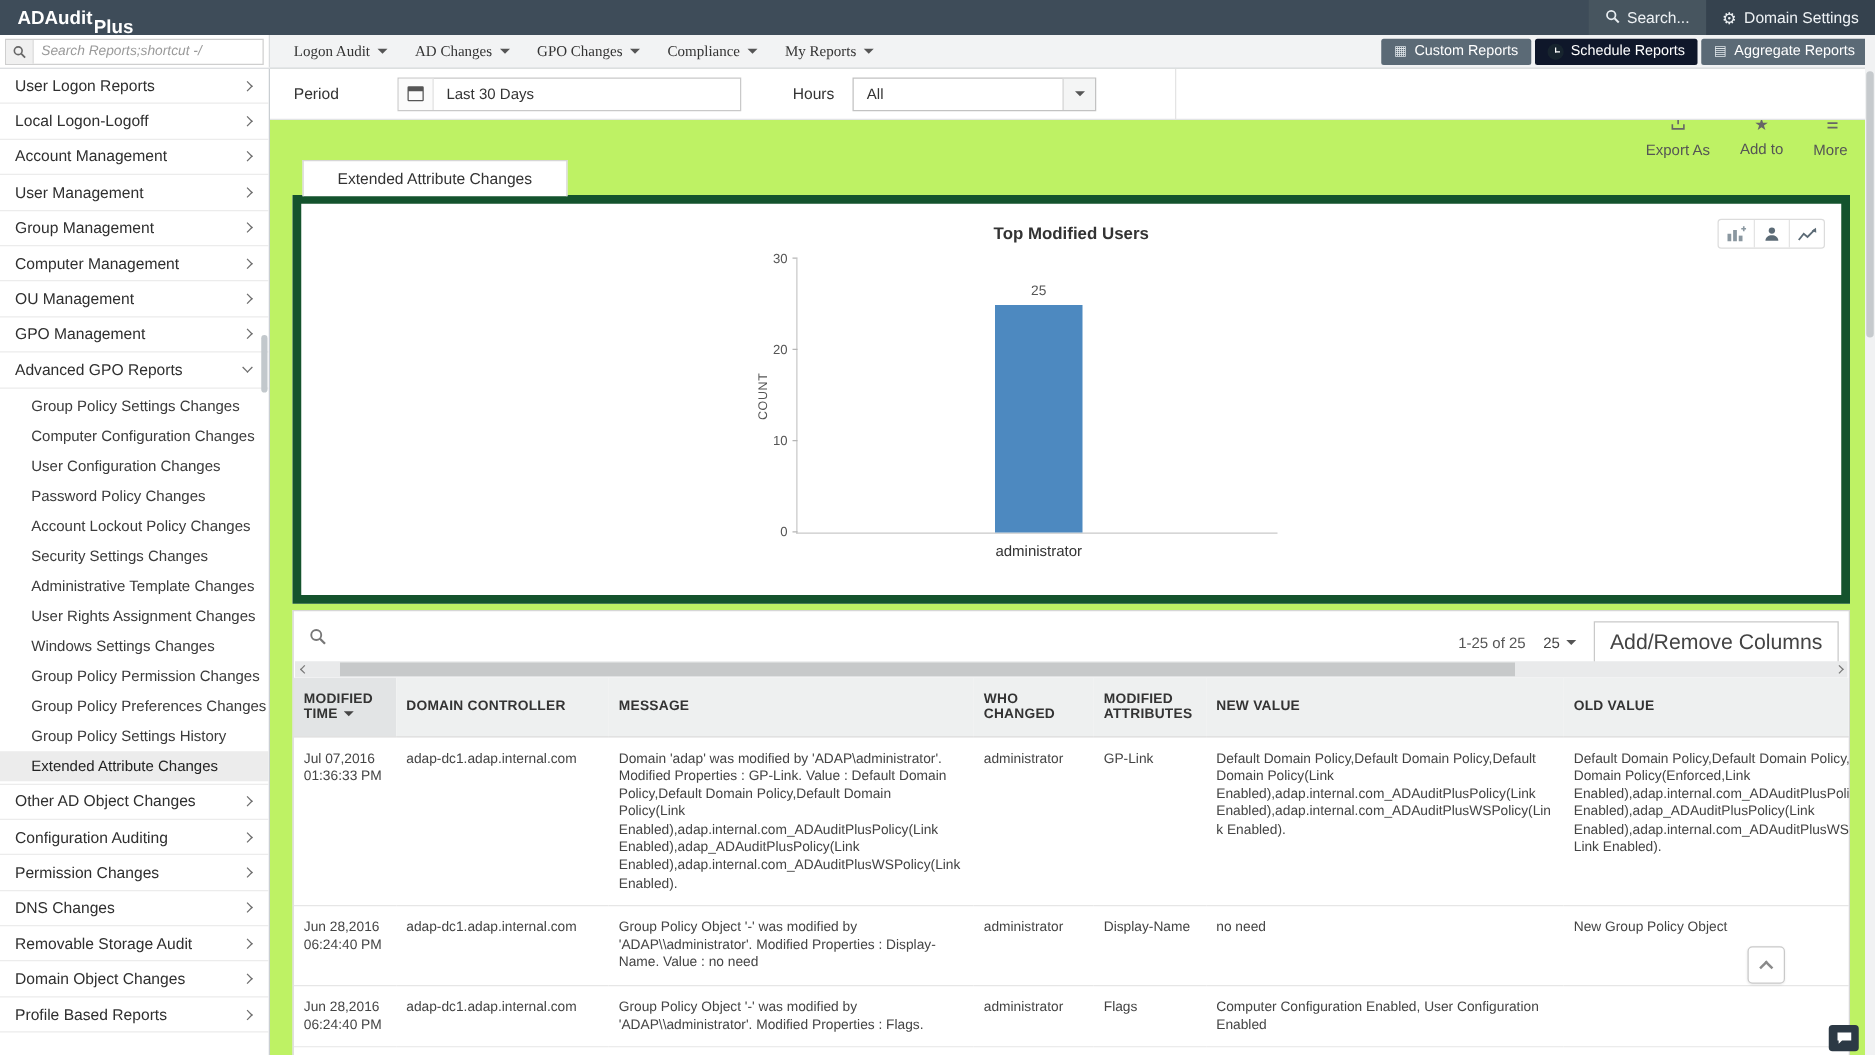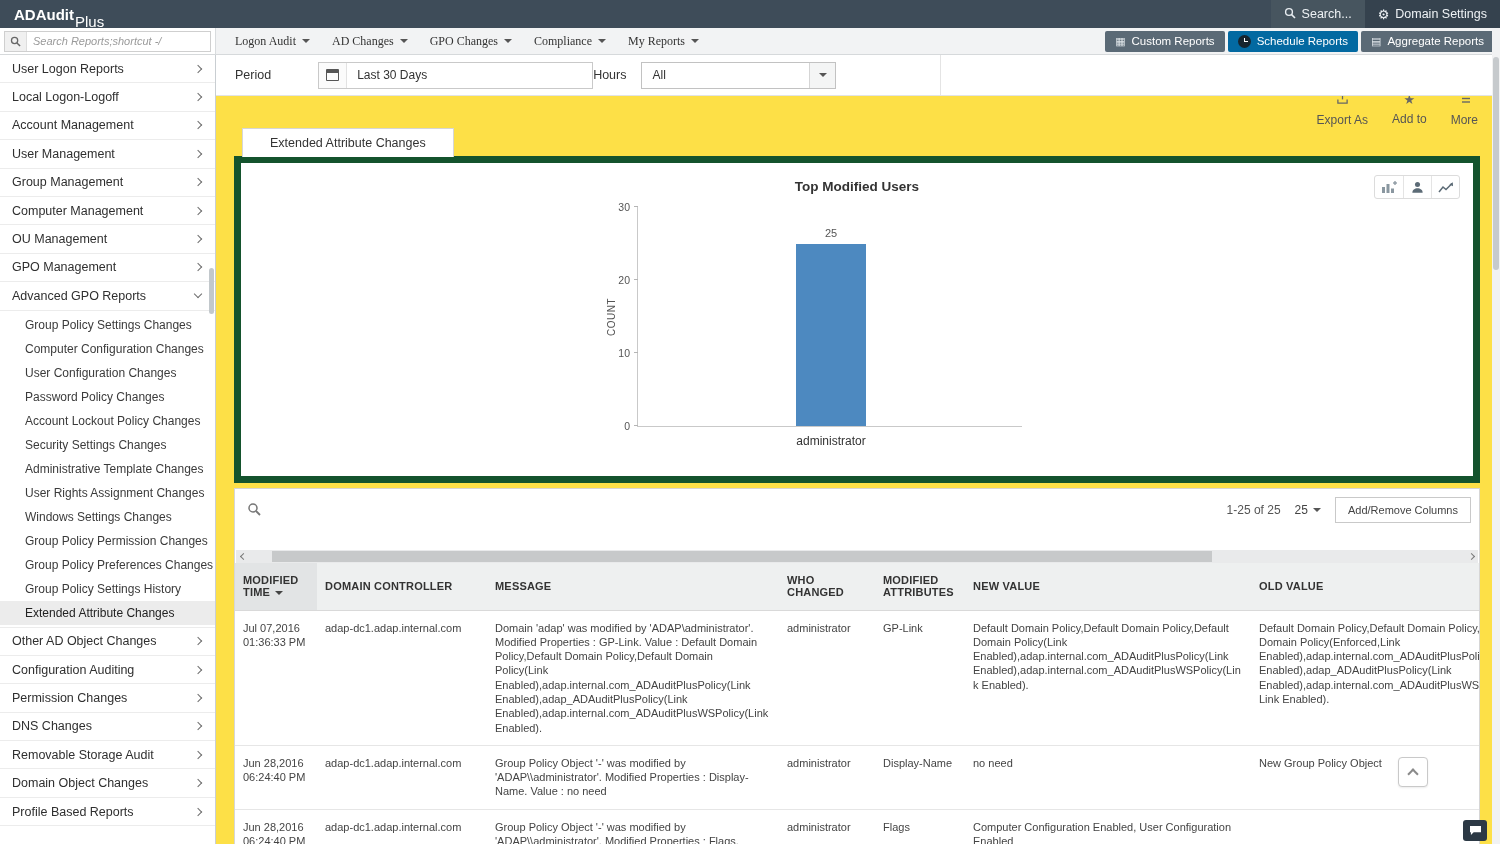--- a/index.html
+++ b/index.html
@@ -3,21 +3,21 @@
 <meta charset="utf-8">
 <style>
   * { margin:0; padding:0; box-sizing:border-box; }
   html,body { width:1500px; height:844px; overflow:hidden;
     font-family:"Liberation Sans", sans-serif; background:#eceef0; position:relative; }
 
   
   .topbar { position:absolute; top:0; left:0; width:1500px; height:28px;
     background:var(--header-bg,#3e4c59); display:flex; align-items:stretch; color:#fff; z-index:40; }
   .logo { padding:0 14px; display:flex; align-items:center; font-size:15px; white-space:nowrap; }
-  .logo .lb { font-weight:bold; } .logo .ll { font-weight:normal; margin-left:1px;margin-top:14px; }
+  .logo .lb { font-weight:bold; } .logo .ll { font-weight:bold; margin-left:1px;margin-top:14px; }
   .topnav { display:flex; margin-left:78px; }
   .nav-item { padding:0 17px; display:flex; align-items:center; font-size:12.5px; color:#e6ebef; cursor:pointer; }
   .nav-item.active { background:var(--header-active-bg,#2c3945); color:#fff; }
   .topbar-right { margin-left:auto; display:flex; align-items:stretch; }
   .tb-item { display:flex; align-items:center; gap:6px; padding:0 13px; font-size:12.5px; color:#eef2f5; cursor:pointer; }
   .tb-search { background:#47555f; }
   .tb-domain { background:#35424e; }
   .gear-glyph { font-size:13px; line-height:1; }
 
   
@@ -51,32 +51,32 @@
     transform:rotate(45deg); margin-right:2px; flex:none; }
   .chev.down { transform:rotate(135deg); margin-top:-3px; }
   .side-sublist { border-bottom:1px solid #ececec; padding:2px 0; }
   .side-sub { height:24px; display:flex; align-items:center; padding-left:25px;
     font-size:12px; color:#3b3b3b; cursor:pointer; }
   .side-sub.selected { background:var(--selected-item-bg,#ececec); color:#222; }
   .side-scrollthumb { position:absolute; right:1px; top:213px; width:5px; height:46px;
     background:#c2c8cc; border-radius:3px; }
 
   
-  .main { position:absolute; top:55px; left:216px; right:0; bottom:0; background:#fde047; overflow:hidden; }
+  .main { position:absolute; top:55px; left:216px; right:0; bottom:0; background:#bef264; overflow:hidden; }
 
   .filter-bar { height:41px; background:#fff; border-bottom:1px solid #e2e4e5; display:flex; align-items:center; position:relative; }
   .flt-label { font-size:12.5px; color:#333; }
   .period-label { margin-left:19px; }
   .period-field { display:flex; align-items:center; height:27px; width:275px; border:1px solid #c9c9c9;
     margin-left:47px; background:#fff; cursor:pointer; }
   .cal-cell { width:28px; height:100%; display:flex; align-items:center; justify-content:center;
     border-right:1px solid #e2e2e2; background:#fbfbfb; }
   .ico-cal { width:13px; height:12px; border:1.5px solid #555; border-top:4px solid #555; border-radius:1px; }
   .period-value { font-size:12px; color:#333; padding-left:10px; }
-  .hours-label { }
+  .hours-label { margin-left:41px; }
   .hours-select { display:flex; align-items:center; justify-content:space-between; height:27px; width:195px;
     border:1px solid #c2c2c2; margin-left:15px; background:#fff; cursor:pointer; }
   .hours-value { font-size:12px; color:#333; padding-left:10px; }
   .sel-caret { width:26px; height:100%; display:flex; align-items:center; justify-content:center;
     border-left:1px solid #d5d5d5; background:#f4f5f5; }
   .filter-divider { position:absolute; left:724px; top:0; height:41px; border-left:1px solid #e4e4e4; }
 
   .actions-row { height:27px; display:flex; align-items:center; justify-content:flex-end; gap:24px;
     padding-right:22px; font-size:12px; color:#555; }
   .action-link { display:flex; align-items:center; gap:6px; cursor:pointer;flex-direction:column; }
@@ -99,26 +99,26 @@
     font-size:10px; color:#555; letter-spacing:.5px; }
   .ytick-label { position:absolute; right:calc(100% + 8px); transform:translateY(50%);
     font-size:10.5px; color:#555; }
   .ytick-mark { position:absolute; right:100%; width:4px; height:1px; background:#b5b5b5; }
   .bar { position:absolute; left:158px; bottom:0; width:70px; background:#4d89c0; }
   .bar-value { position:absolute; left:158px; width:70px; text-align:center; font-size:11px; color:#555; }
   .x-category { position:absolute; left:143px; width:100px; top:calc(100% + 8px); text-align:center; font-size:12px; color:#333; }
 
   
   .table-card { margin:5px 20px 0 18px; background:#fff; border:1px solid #d6d6d6; height:420px; position:relative; }
-  .table-toolbar { height:61px; position:relative; }
+  .table-toolbar { height:40px; position:relative; }
   .tsearch { position:absolute; left:12px; top:13px; cursor:pointer; }
   .toolbar-right { position:absolute; right:8px; top:8px; display:flex; align-items:center; gap:14px; }
   .pag-text { font-size:12px; color:#555; }
   .page-size { display:flex; align-items:center; gap:5px; font-size:12px; color:#444; cursor:pointer; }
-  .addrem-btn { border:1px solid #c9c9c9; background:#fff; padding:6px 12px; font-size:11px; color:#444; cursor:pointer; }
+  .addrem-btn { border:1px solid #c9c9c9; background:#fff; padding:6px 12px; font-size:17px; color:#444; cursor:pointer; }
 
   .hscroll { height:13px; margin:0 1px; background:#e9eaeb; position:relative; }
   .hs-arrow { position:absolute; top:0; width:14px; height:13px; display:flex; align-items:center; justify-content:center; cursor:pointer; }
   .hs-left { left:0; } .hs-right { right:0; }
   .hs-chev { width:5px; height:5px; border-right:1.5px solid #777; border-top:1.5px solid #777; }
   .hs-chev.l { transform:rotate(-135deg); } .hs-chev.r { transform:rotate(45deg); }
   .hs-thumb { position:absolute; left:36px; top:1px; width:940px; height:11px; background:#c7c9ca; cursor:grab; }
 
   .grid-wrap { overflow:hidden; width:100%; }
   table.grid { border-collapse:collapse; table-layout:fixed; width:1290px; }
@@ -198,21 +198,21 @@
       <div class="menu-item">
         <span>My Reports</span>
         <span class="caret"></span>
       </div>
     </div>
   <div class="subbar-btns">
       <div class="act-btn" style="background: rgb(91, 106, 118);">
         <span class="btn-glyph">▦</span>
         <span>Custom Reports</span>
       </div>
-      <div class="act-btn" style="background: #0369a1; padding-left: 10px;">
+      <div class="act-btn" style="background: #0f172a; padding-left: 10px;">
         <span class="ico-clock"></span>
         <span>Schedule Reports</span>
       </div>
       <div class="act-btn" style="background: rgb(91, 106, 118);">
         <span class="btn-glyph">▤</span>
         <span>Aggregate Reports</span>
       </div>
     </div>
 </div>
 

